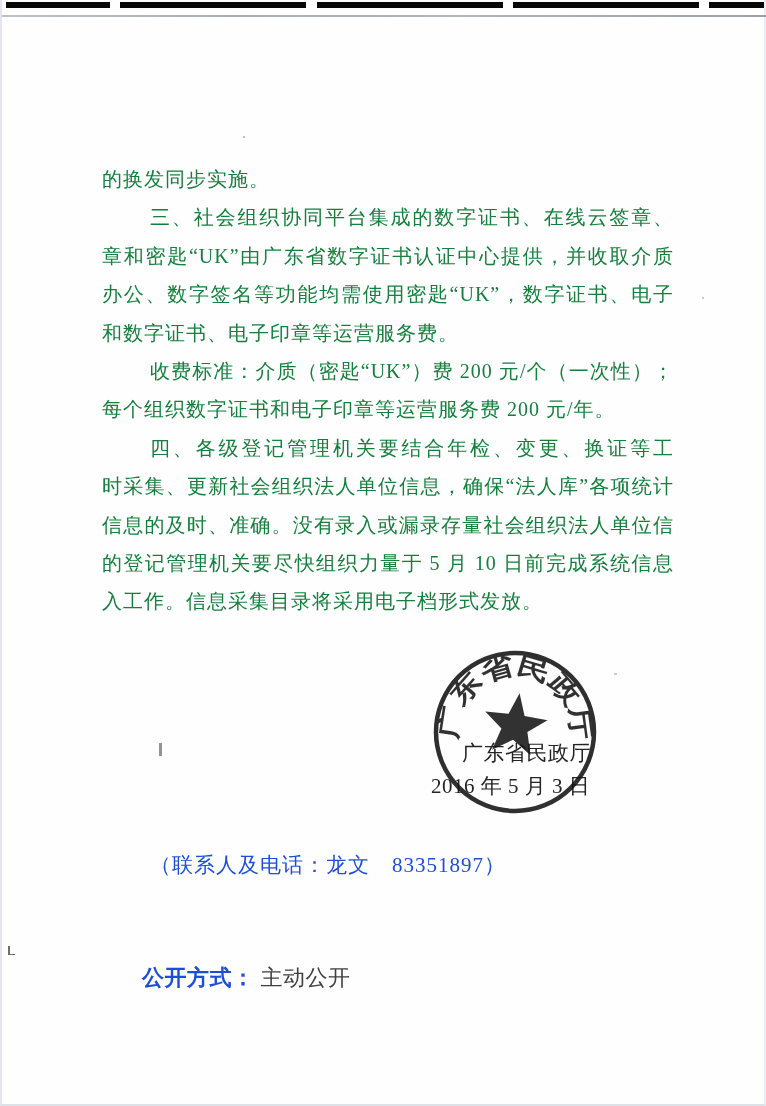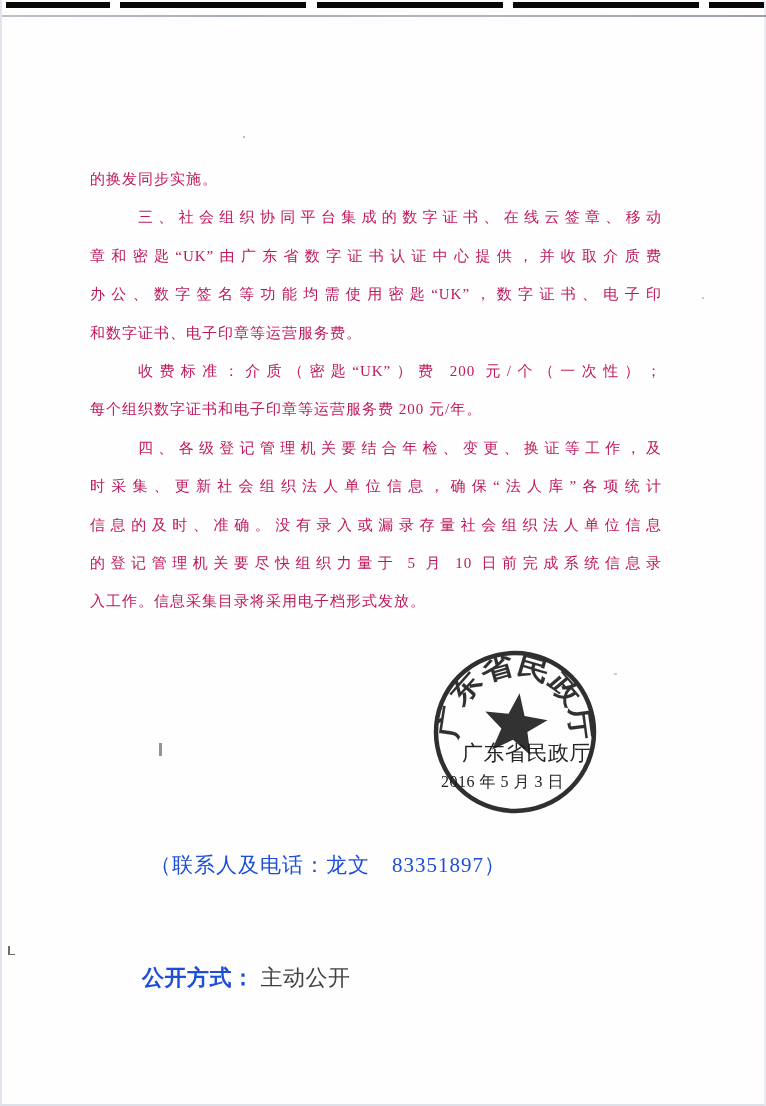--- a/index.html
+++ b/index.html
@@ -17,38 +17,38 @@
     border-bottom:2px solid #dde1e8;
     box-sizing:border-box;
   }
   .edge-band{position:absolute;top:2px;height:6px;background:#070707;}
   .scan-line{
     position:absolute;top:15px;left:0;width:766px;height:2px;
     background:linear-gradient(to right,#b6bbc4 0%,#9ea4ae 30%,#a8adb6 60%,#8f95a0 100%);
     opacity:.9;
   }
   .doc-body{
-    position:absolute;left:88px;top:160px;width:572px;
-    font-size:15px;color:#be185d;letter-spacing:1px;
+    position:absolute;left:100px;top:160px;width:572px;
+    font-size:20px;color:#15803d;letter-spacing:1px;
   }
   .doc-line{
     height:38.4px;line-height:38.4px;white-space:nowrap;
   }
   .doc-line.fill{
     white-space:normal;text-align:justify;text-align-last:justify;
     text-justify:inter-ideograph;overflow:hidden;
   }
   .doc-line.indent{padding-left:48px;}
   .seal-wrap{position:absolute;left:405px;top:625px;width:220px;height:220px;}
   .authority-line{
     position:absolute;left:460px;top:739px;font-size:21px;color:#242424;
     letter-spacing:0.5px;white-space:nowrap;
   }
   .date-line{
-    position:absolute;left:439px;top:772px;font-size:16px;color:#242424;
+    position:absolute;left:429px;top:772px;font-size:21px;color:#242424;
     letter-spacing:0.5px;white-space:nowrap;
   }
   .contact-line{
     position:absolute;left:148px;top:851px;font-size:21px;color:#1d4ed8;
     letter-spacing:1px;white-space:nowrap;
   }
   .disclosure{
     position:absolute;left:103px;top:963px;font-size:22px;color:#111;
     white-space:nowrap;letter-spacing:0.5px;
   }

